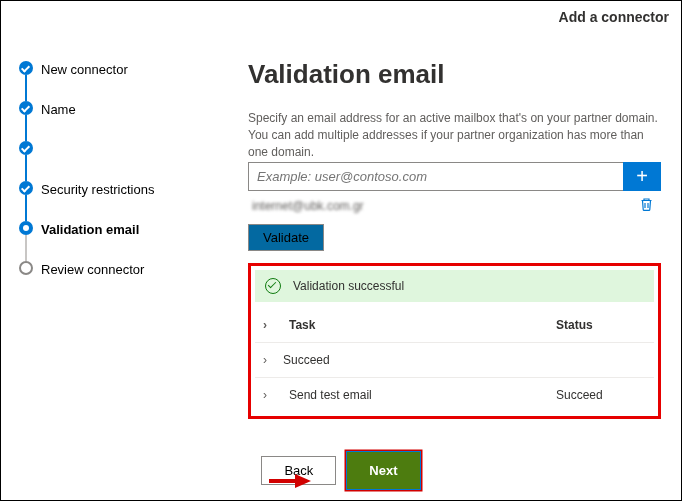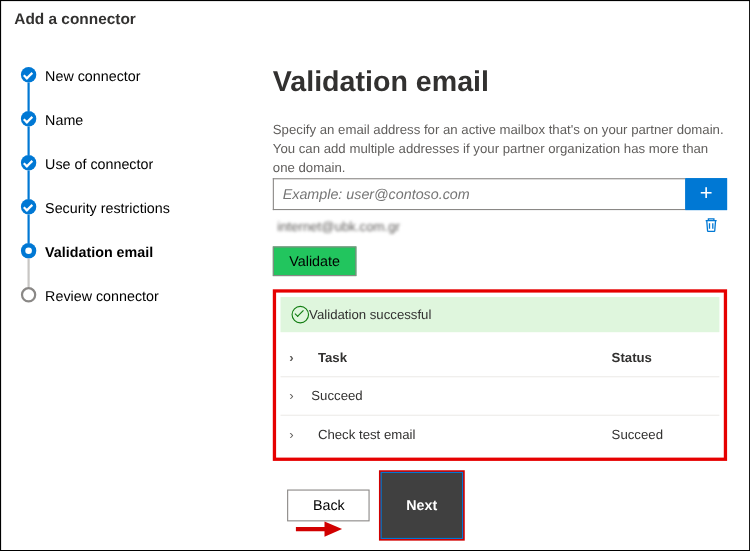--- a/index.html
+++ b/index.html
@@ -14,20 +14,21 @@
     height: 501px;
     box-sizing: border-box;
     border: 1px solid #000;
     position: relative;
     overflow: hidden;
   }
   .header {
     padding: 8px 12px 4px 12px;
     font-weight: 600;
     font-size: 14px;
+    text-align: right;
   }
   .watermark {
     position: absolute;
     top: 6px;
     right: 14px;
     font-family: Georgia, "Times New Roman", serif;
     font-size: 25px;
     color: rgba(90,90,90,0.55);
     letter-spacing: 0.5px;
     pointer-events: none;
@@ -161,38 +162,38 @@
   }
   .trash-icon {
     color: #0078d4;
     cursor: pointer;
     font-size: 14px;
     padding-right: 4px;
   }
   .validate-btn {
     margin-top: 4px;
     padding: 5px 14px;
-    background: #22c55e;
+    background: #0369a1;
     border: 1px solid #8a8886;
     font-size: 13px;
     cursor: pointer;
   }
 
   .result-box {
     margin-top: 12px;
     border: 3px solid #e60000;
     padding: 4px;
   }
   .success-banner {
     background: #dff6dd;
     padding: 8px 10px;
     font-size: 12px;
     display: flex;
     align-items: center;
-    gap: 0;
+    gap: 12px;
   }
   .success-check {
     width: 14px;
     height: 14px;
     border: 1.5px solid #107c10;
     border-radius: 50%;
     position: relative;
     flex: 0 0 14px;
   }
   .success-check::after {
@@ -250,22 +251,22 @@
     gap: 10px;
   }
   .back-btn {
     padding: 6px 22px;
     background: #fff;
     border: 1px solid #8a8886;
     font-size: 13px;
     cursor: pointer;
   }
   .next-btn {
-    padding: 22px 22px;
-    background: #404040;
+    padding: 11px 22px;
+    background: #4d7c0f;
     border: 1px solid #0078d4;
     color: #fff;
     font-size: 13px;
     font-weight: 600;
     cursor: pointer;
     box-shadow: 0 0 0 1.5px #d10000;
   }
   .arrow-annot {
     position: absolute;
     bottom: 8px;
@@ -288,21 +289,20 @@
         <span class="label">New connector</span>
       </div>
       <div class="step completed">
         <span class="dot"></span>
         <span class="line"></span>
         <span class="label">Name</span>
       </div>
       <div class="step completed">
         <span class="dot"></span>
         <span class="line"></span>
-        <span class="label">Use of connector</span>
       </div>
       <div class="step completed">
         <span class="dot"></span>
         <span class="line"></span>
         <span class="label">Security restrictions</span>
       </div>
       <div class="step current pending-line">
         <span class="dot"></span>
         <span class="line"></span>
         <span class="label">Validation email</span>
@@ -345,21 +345,21 @@
             <span class="chev">›</span>
             <span class="task-col">Task</span>
             <span class="status-col">Status</span>
           </div>
           <div class="task-row">
             <span class="chev">›</span>
             <span class="status-col">Succeed</span>
           </div>
           <div class="task-row">
             <span class="chev">›</span>
-            <span class="task-col">Check test email</span>
+            <span class="task-col">Send test email</span>
             <span class="status-col">Succeed</span>
           </div>
         </div>
       </div>
     </div>
   </div>
 
   <div class="footer">
     <button class="back-btn">Back</button>
     <button class="next-btn">Next</button>

